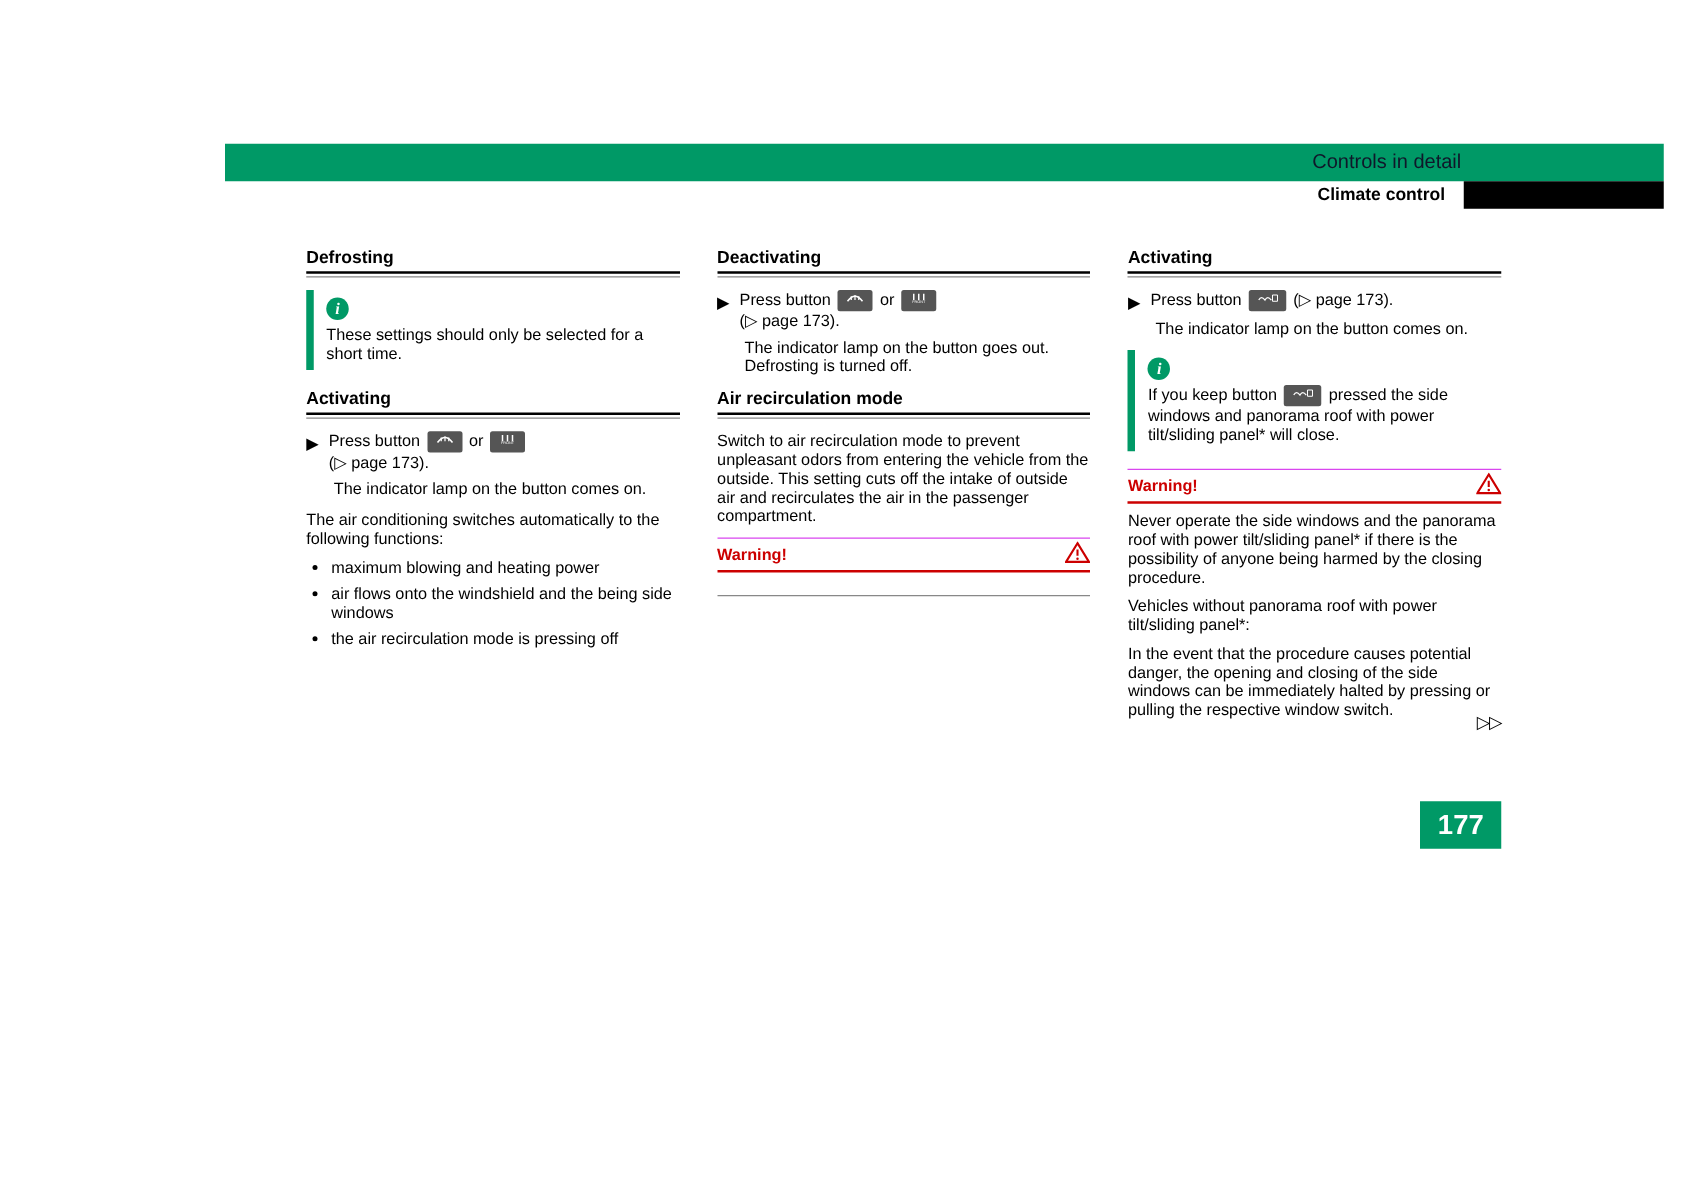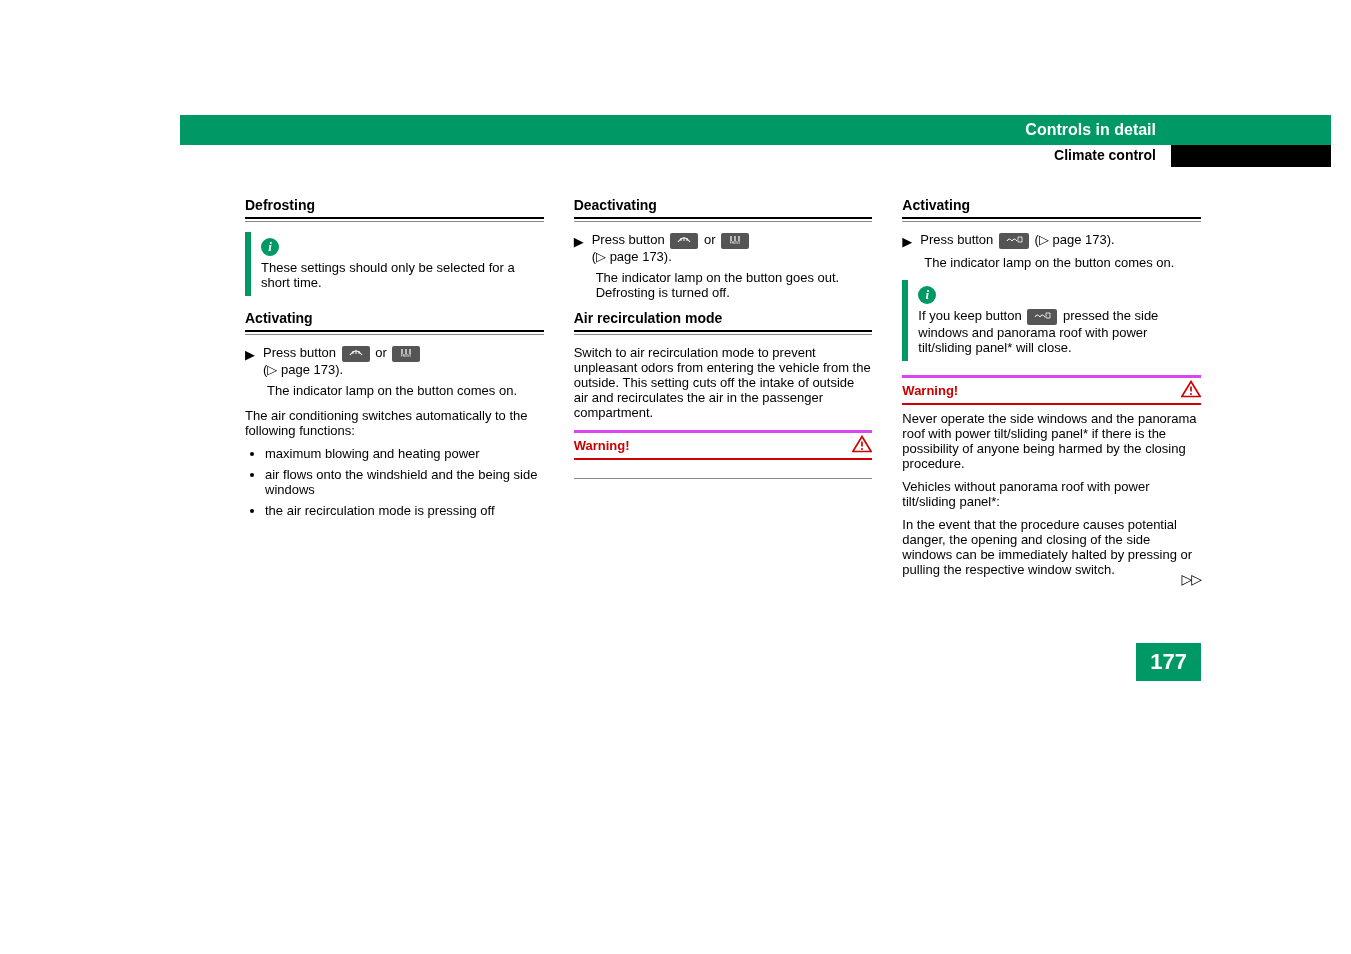--- a/index.html
+++ b/index.html
@@ -12,24 +12,24 @@
     width: 1351px;
   }
   .header-band {
     height: 30px;
     background: #009966;
     margin: 115px 20px 0 180px;
     position: relative;
   }
   .header-band .chapter-title {
     position: absolute;
-    right: 175px;
+    right: 162px;
     top: 6px;
-    color: #ffffff;
-    font-weight: bold;
+    color: #0f172a;
+    font-weight: normal;
     font-size: 16px;
   }
   .sub-band {
     height: 22px;
     margin: 0 20px 0 180px;
     position: relative;
     text-align: center;
   }
   .sub-band .black-box {
     position: absolute;
@@ -114,21 +114,21 @@
     padding: 0;
   }
   ul.bullets li {
     margin-bottom: 6px;
   }
   .warning-head {
     display: flex;
     justify-content: space-between;
     align-items: center;
     border-bottom: 2px solid #cc0000;
-    border-top: 3px solid #d946ef;
+    border-top: 1px solid #d946ef;
     padding: 2px 0;
     margin: 10px 0 6px 0;
   }
   .warning-title {
     color: #cc0000;
     font-weight: bold;
   }
   .warn-icon svg {
     width: 20px;
     height: 18px;

